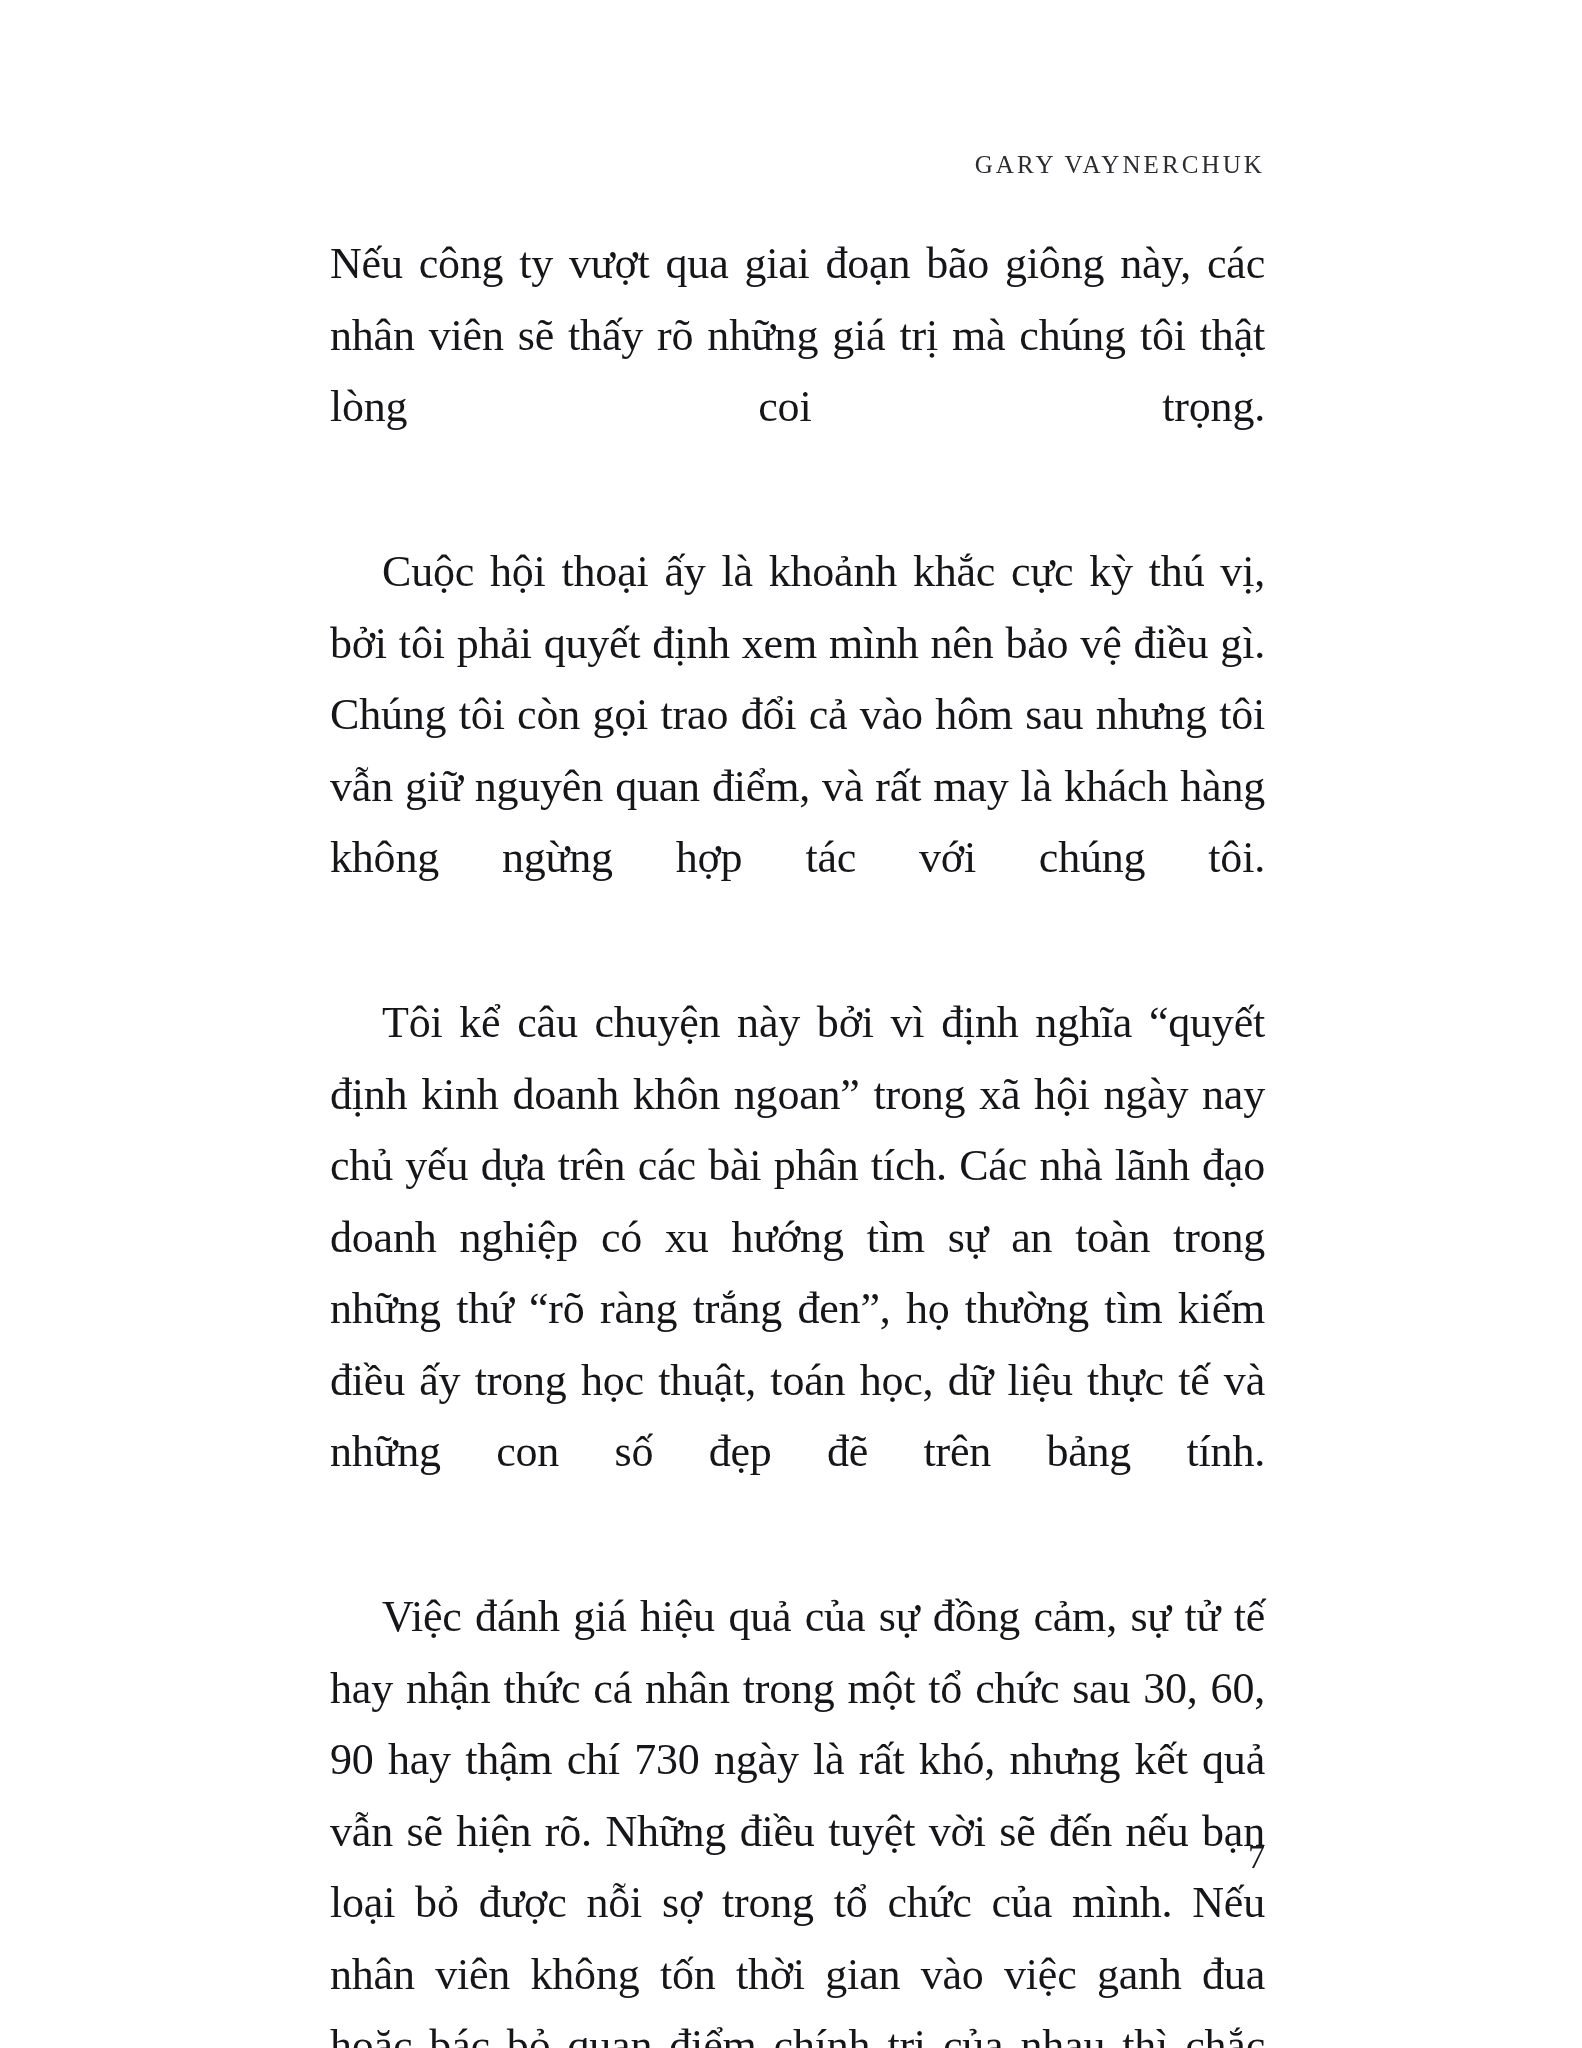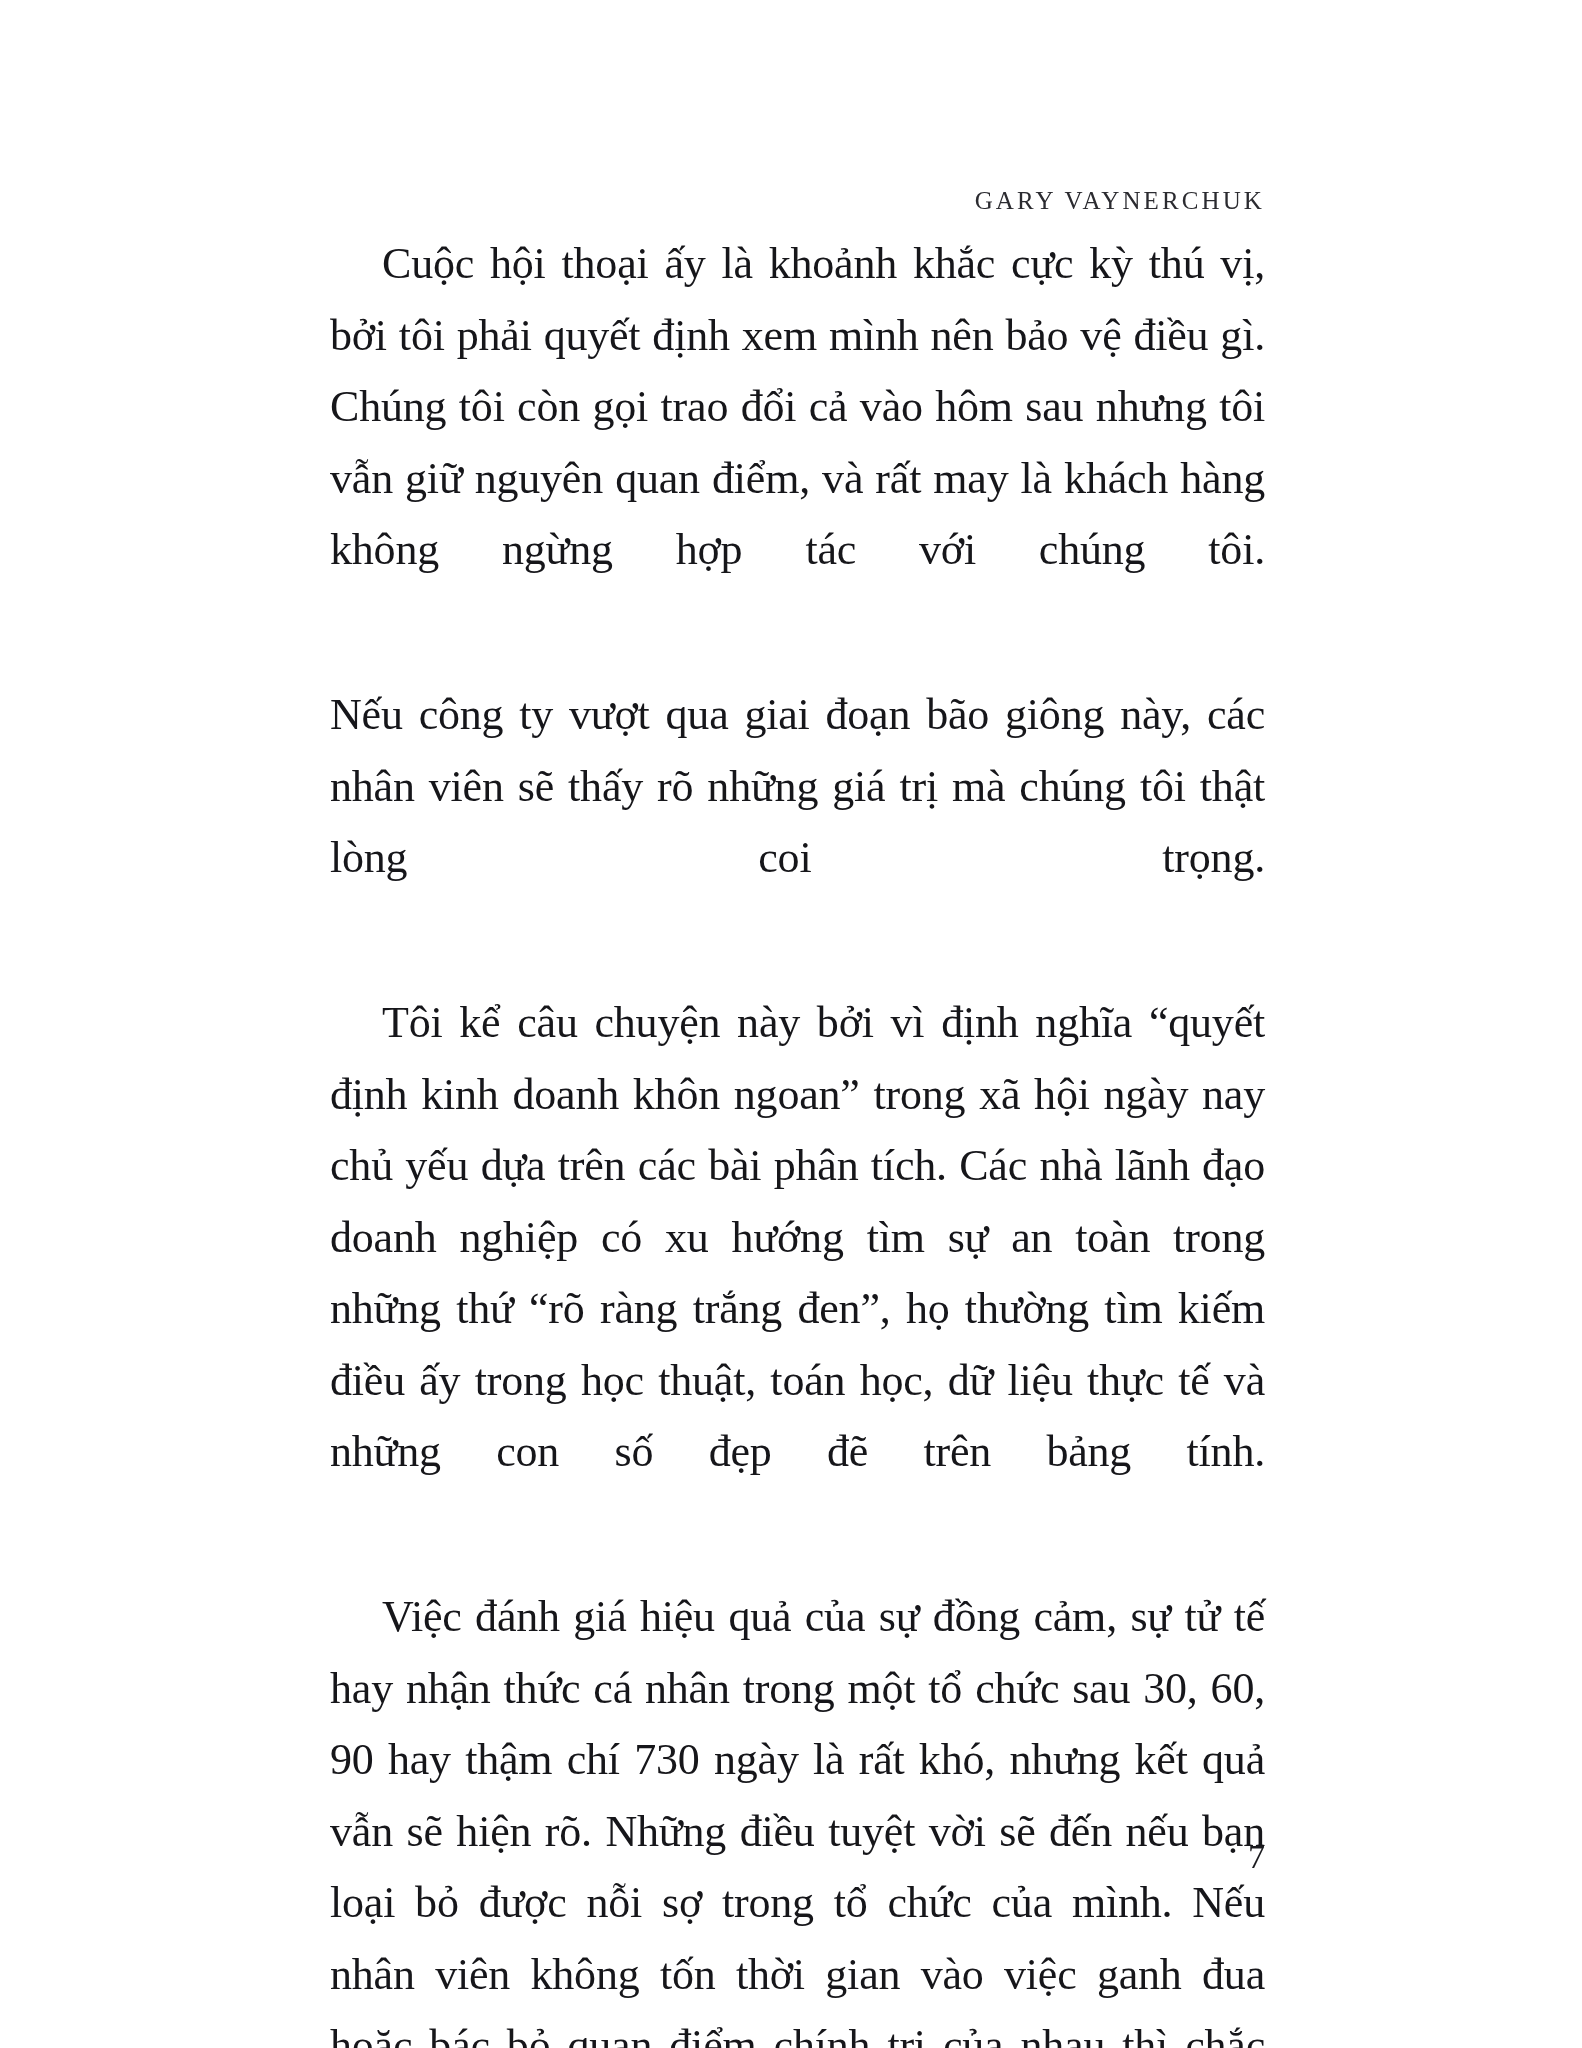--- a/index.html
+++ b/index.html
@@ -28,21 +28,20 @@
     top: 148px;
     height: 34px;
     text-align: right;
     font-family: "Liberation Serif", "DejaVu Serif", serif;
     font-size: 25px;
     line-height: 34px;
     letter-spacing: 3.1px;
     color: #2b2b30;
     white-space: nowrap;
     text-transform: uppercase;
-    margin-top: 36px;
   }
 
   
   .text-block {
     position: absolute;
     left: 330px;
     top: 228px;
     width: 935px;
   }
 
@@ -89,21 +88,21 @@
   }
 </style>
 </head>
 <body>
 
 <div class="page">
 
   <div class="running-head">GARY VAYNERCHUK</div>
 
   <div class="text-block">
+    <p class="para">Nếu công ty vượt qua giai đoạn bão giông này, các nhân viên sẽ thấy rõ những giá trị mà chúng tôi thật lòng coi trọng.</p>
     <p class="para indented">Cuộc hội thoại ấy là khoảnh khắc cực kỳ thú vị, bởi tôi phải quyết định xem mình nên bảo vệ điều gì. Chúng tôi còn gọi trao đổi cả vào hôm sau nhưng tôi vẫn giữ nguyên quan điểm, và rất may là khách hàng không ngừng hợp tác với chúng tôi.</p>
-    <p class="para">Nếu công ty vượt qua giai đoạn bão giông này, các nhân viên sẽ thấy rõ những giá trị mà chúng tôi thật lòng coi trọng.</p>
     <p class="para indented">Tôi kể câu chuyện này bởi vì định nghĩa “quyết định kinh doanh khôn ngoan” trong xã hội ngày nay chủ yếu dựa trên các bài phân tích. Các nhà lãnh đạo doanh nghiệp có xu hướng tìm sự an toàn trong những thứ “rõ ràng trắng đen”, họ thường tìm kiếm điều ấy trong học thuật, toán học, dữ liệu thực tế và những con số đẹp đẽ trên bảng tính.</p>
     <p class="para indented">Việc đánh giá hiệu quả của sự đồng cảm, sự tử tế hay nhận thức cá nhân trong một tổ chức sau 30, 60, 90 hay thậm chí 730 ngày là rất khó, nhưng kết quả vẫn sẽ hiện rõ. Những điều tuyệt vời sẽ đến nếu bạn loại bỏ được nỗi sợ trong tổ chức của mình. Nếu nhân viên không tốn thời gian vào việc ganh đua hoặc bác bỏ quan điểm chính trị của nhau thì chắc chắn họ sẽ hoàn thành công việc nhanh chóng.</p>
   </div>
 
   <div class="folio">7</div>
 
 </div>
 
 </body></html>

